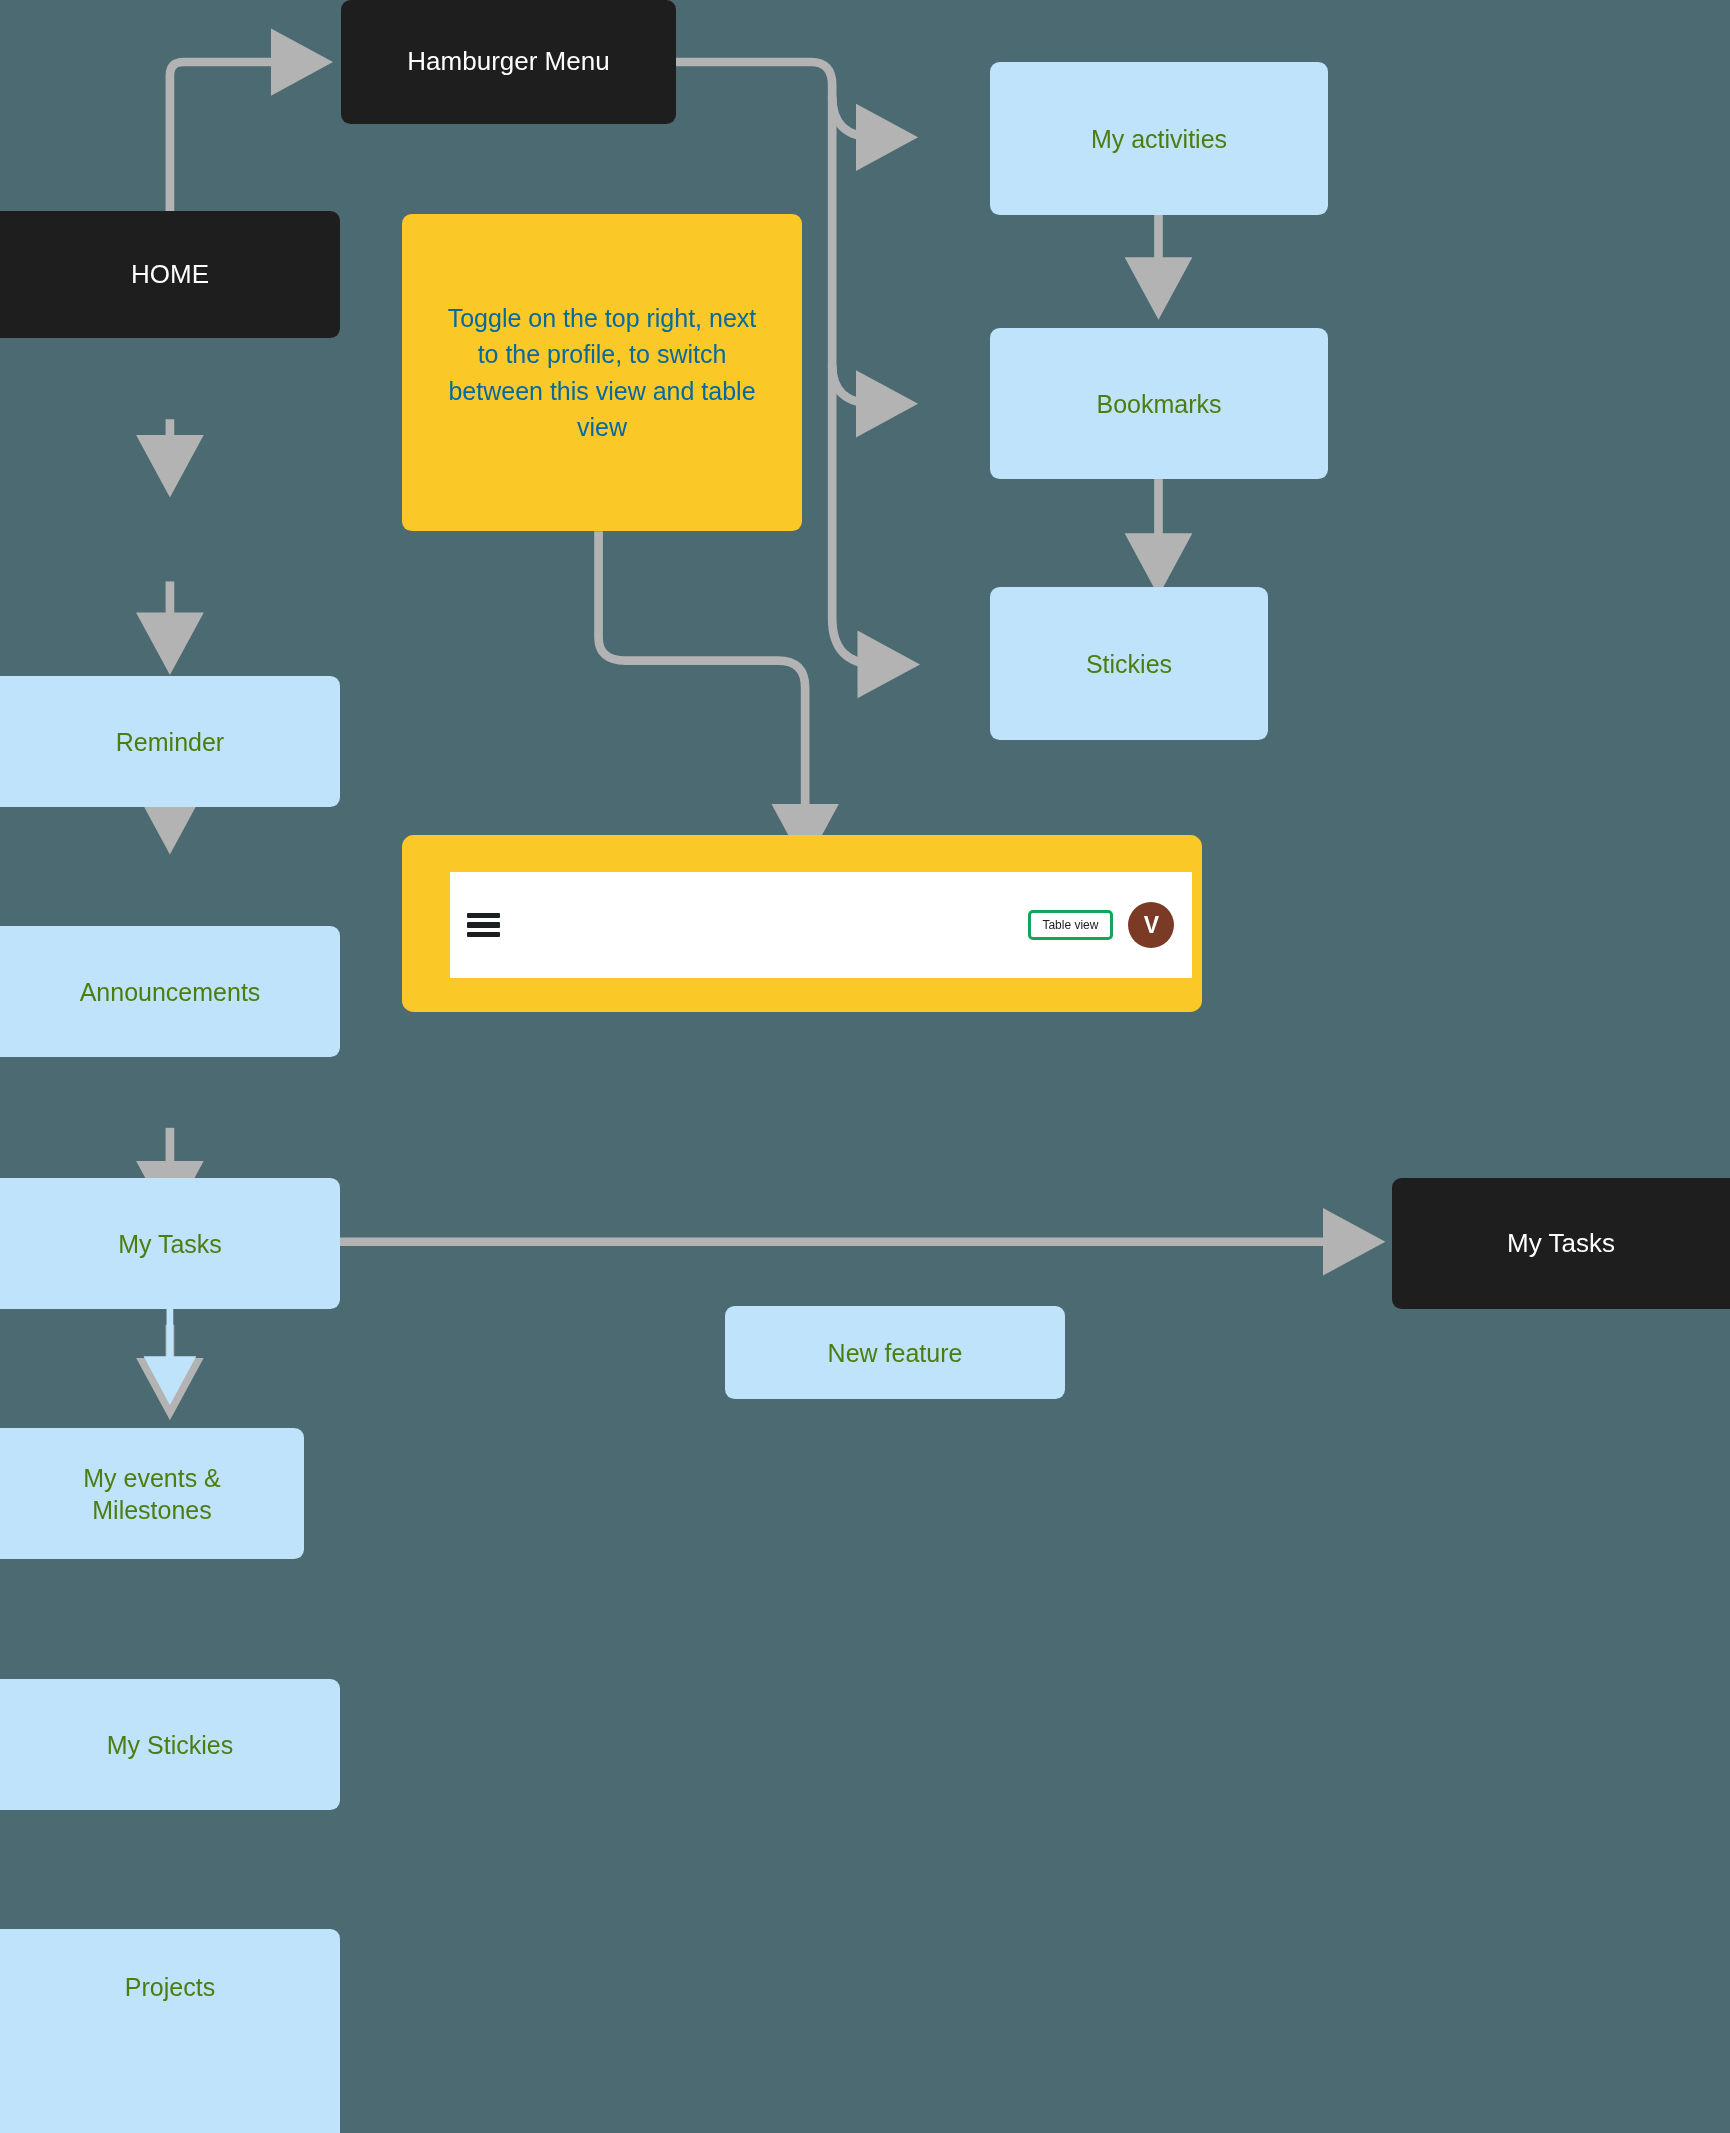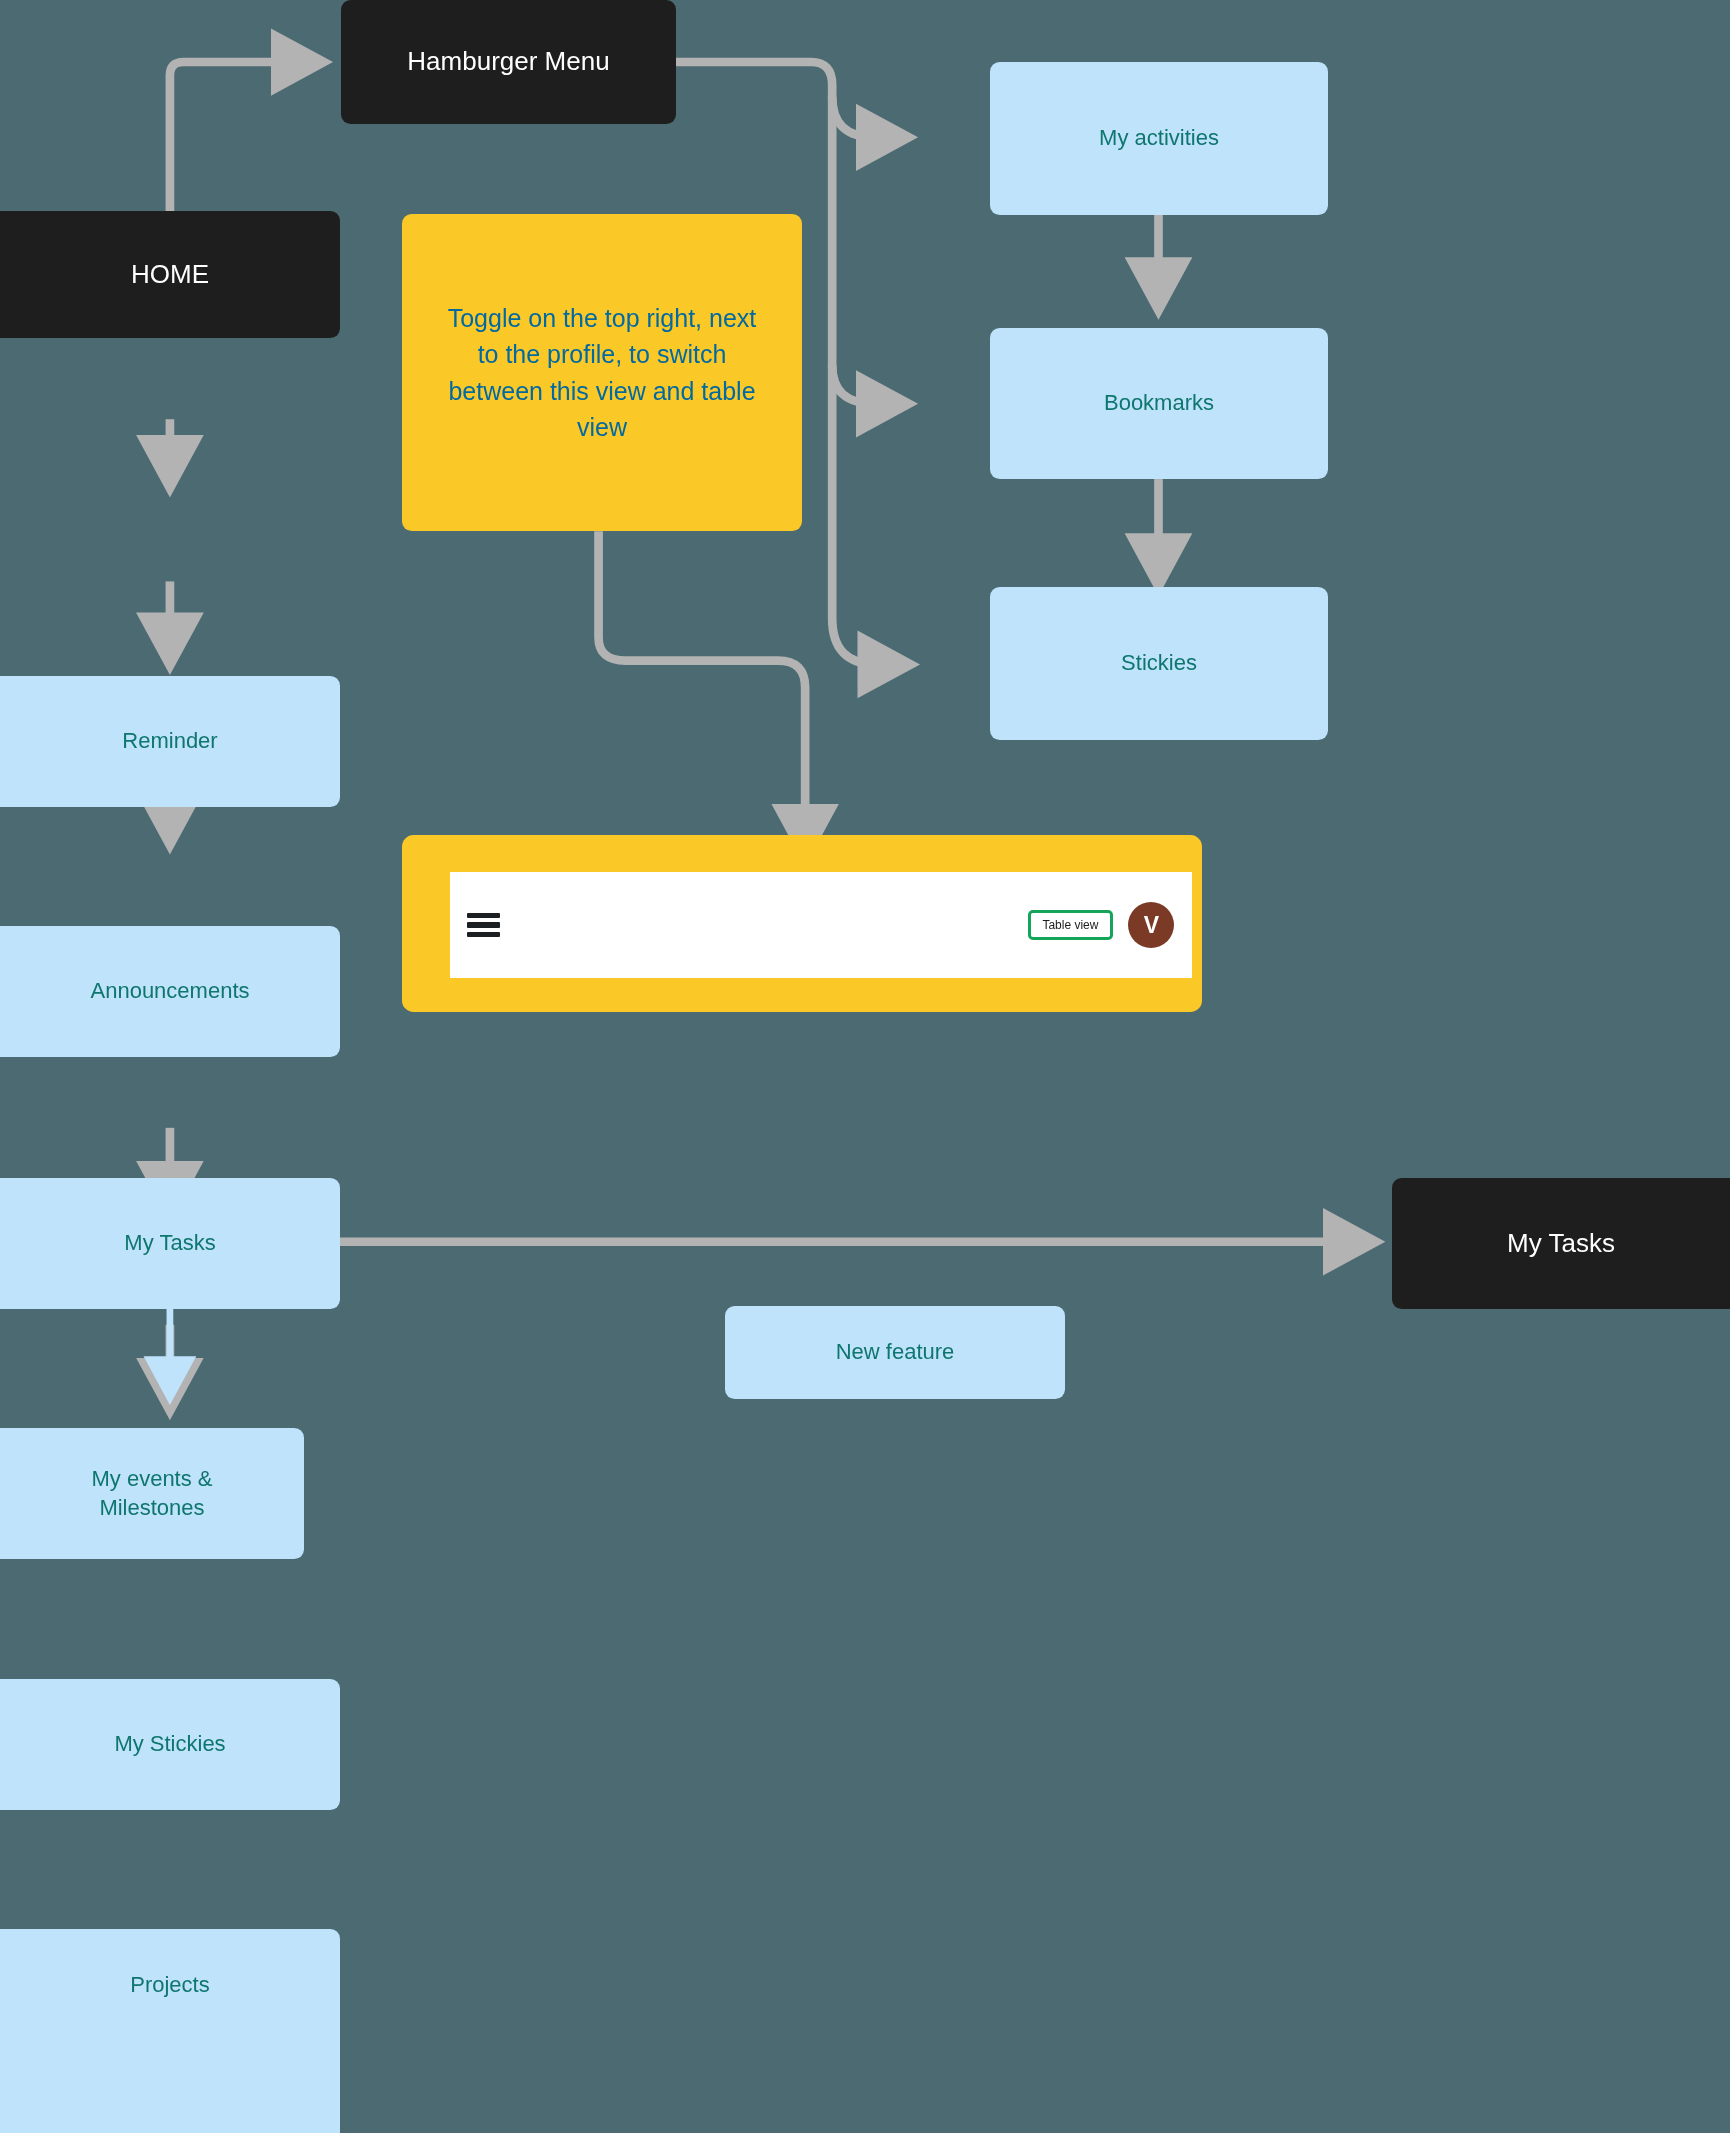--- a/index.html
+++ b/index.html
@@ -16,21 +16,21 @@
   .node {
     position:absolute;
     box-sizing:border-box;
     display:flex; align-items:center; justify-content:center;
     text-align:center;
     border-radius:9.7px;
     line-height:1.28;
     padding:5.8px 9.7px;
   }
   .node.dark  { background:#1e1e1e; color:#ffffff; font-size:26px; }
-  .node.blue  { background:#bee3fb; color:#0f766e; font-size:22px; }
+  .node.blue  { background:#bee3fb; color:#4d7c0f; font-size:25px; }
   .node.note  { background:#fbc927; color:#0369a1; font-size:25px; line-height:1.45; }
 
   
   .clipL { border-top-left-radius:0; border-bottom-left-radius:0; }
 
   
   .mock {
     position:absolute;
     background:#fbc927;
     border-radius:11.6px;
@@ -152,21 +152,21 @@
   </div>
 
   <div class="node blue" style="left:990px; top:62px; width:338px; height:153px;">
     <span>My activities</span>
   </div>
 
   <div class="node blue" style="left:990px; top:328px; width:338px; height:151px;">
     <span>Bookmarks</span>
   </div>
 
-  <div class="node blue" style="left:990px; top:587px; width:338px; height:153px;text-align:center;">
+  <div class="node blue" style="left:990px; top:587px; width:278px; height:153px;text-align:center;">
     <span>Stickies</span>
   </div>
 
   <div class="node dark" style="left:1392px; top:1178px; width:338px; height:131px; border-top-right-radius:0; border-bottom-right-radius:0;">
     <span>My Tasks</span>
   </div>
 
   <div class="node blue" style="left:725px; top:1306px; width:340px; height:93px;">
     <span>New feature</span>
   </div>

